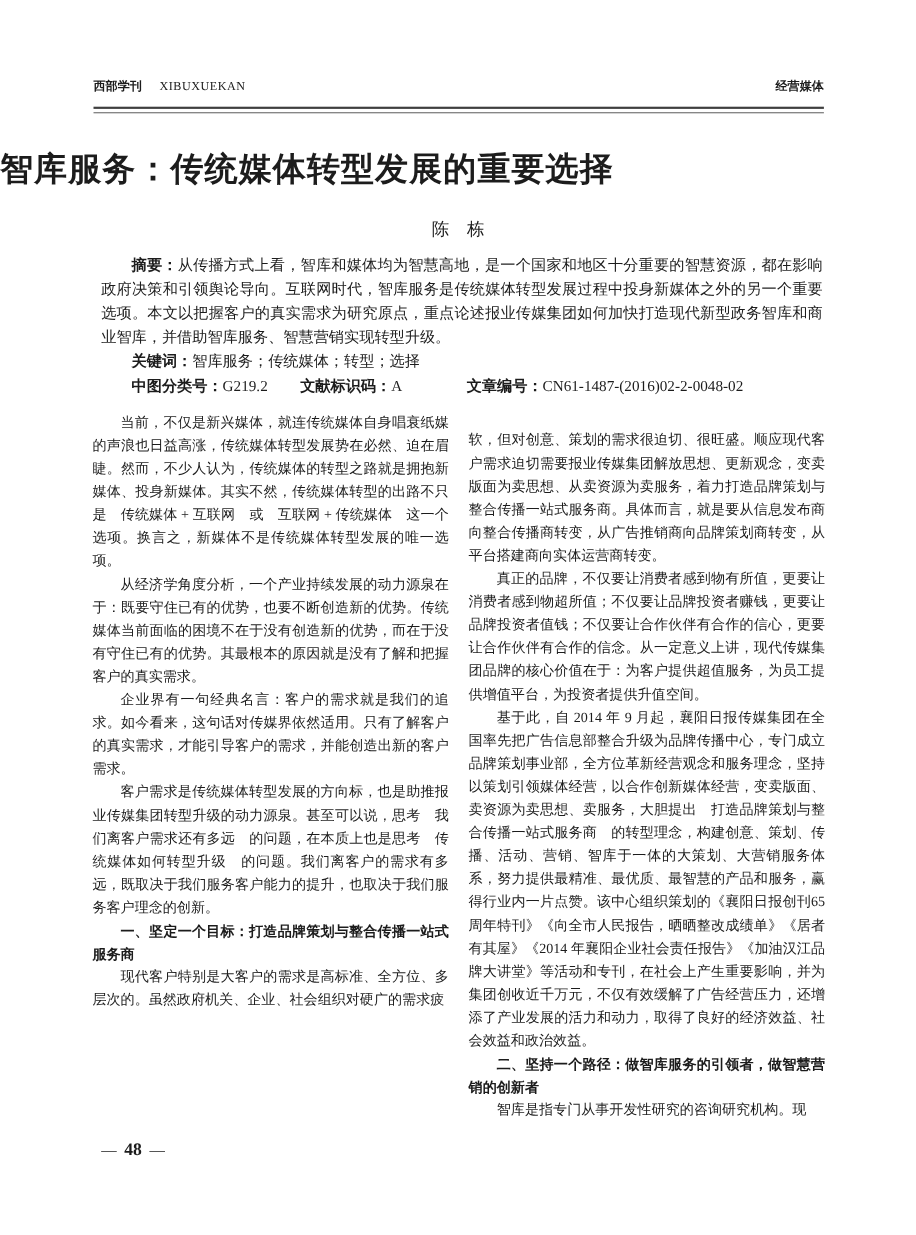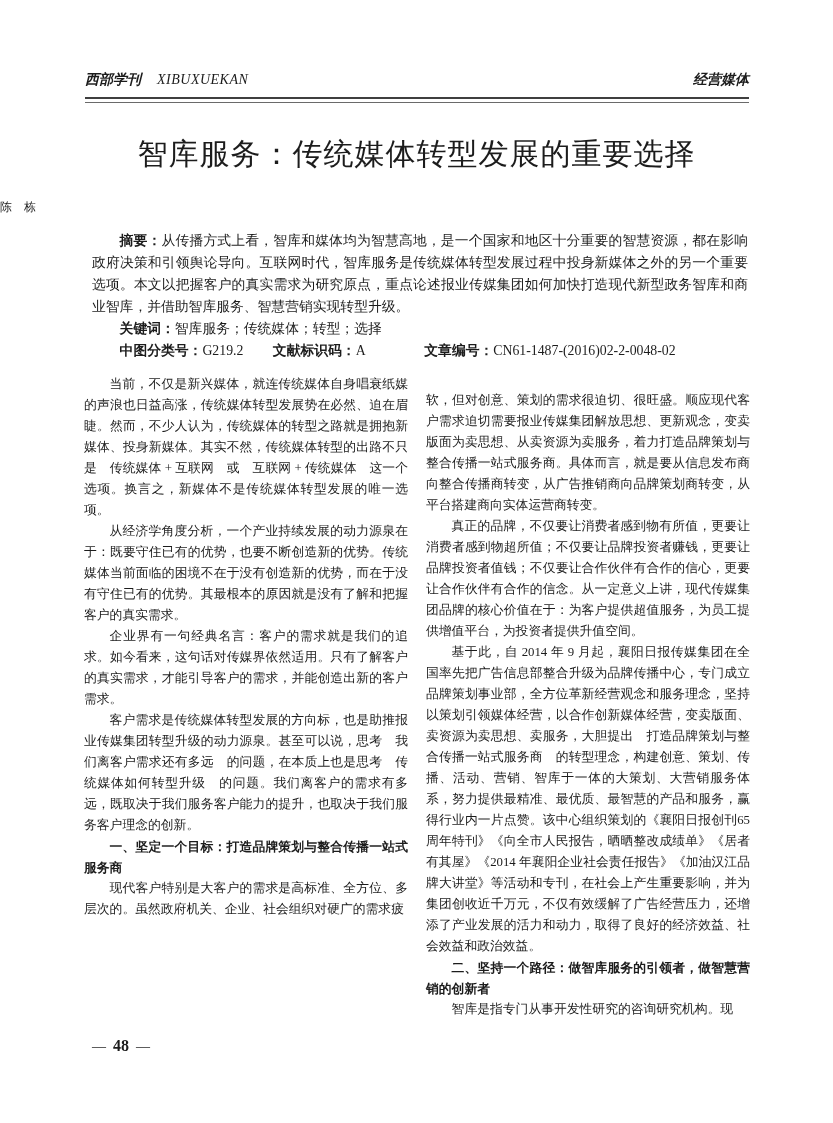--- a/index.html
+++ b/index.html
@@ -8,35 +8,34 @@
     width:833px;height:1123px;
     background:#ffffff;
     color:#1c1c1c;
     font-family:"Liberation Serif", serif;
     overflow:hidden;
   }
   
   .page-header{
     position:absolute;top:71px;left:85px;right:84px;
     display:flex;justify-content:space-between;align-items:baseline;
-    font-size:14px;
-    font-style:italic;
+    font-size:11px;
   }
   .jcn,.col-name{font-family:"Liberation Sans", sans-serif;font-weight:700;}
   .jpy{margin-left:16px;letter-spacing:.5px;}
   .header-rule{
     position:absolute;top:97px;left:85px;right:84px;height:3px;
     border-top:2px solid #3f3f3f;border-bottom:1px solid #6a6a6a;
   }
   
   .title{
     position:absolute;top:134px;left:0;width:100%;
-    text-align:center;font-size:30px;font-weight:400;letter-spacing:1px;
+    font-size:30px;font-weight:700;letter-spacing:1px;
   }
-  .author{position:absolute;top:199px;left:0;width:100%;text-align:left;font-size:12px;}
+  .author{position:absolute;top:199px;left:0;width:100%;text-align:center;font-size:16px;}
   
   .front{
     position:absolute;top:230px;left:92px;width:656px;
     font-size:13.8px;line-height:21.9px;text-align:justify;
   }
   .front p{margin:0;text-indent:2em;}
   .label{font-family:"Liberation Sans", sans-serif;font-weight:700;}
   .meta{white-space:nowrap;}
   .gap-a{margin-left:26px;}
   .gap-b{margin-left:56px;}

